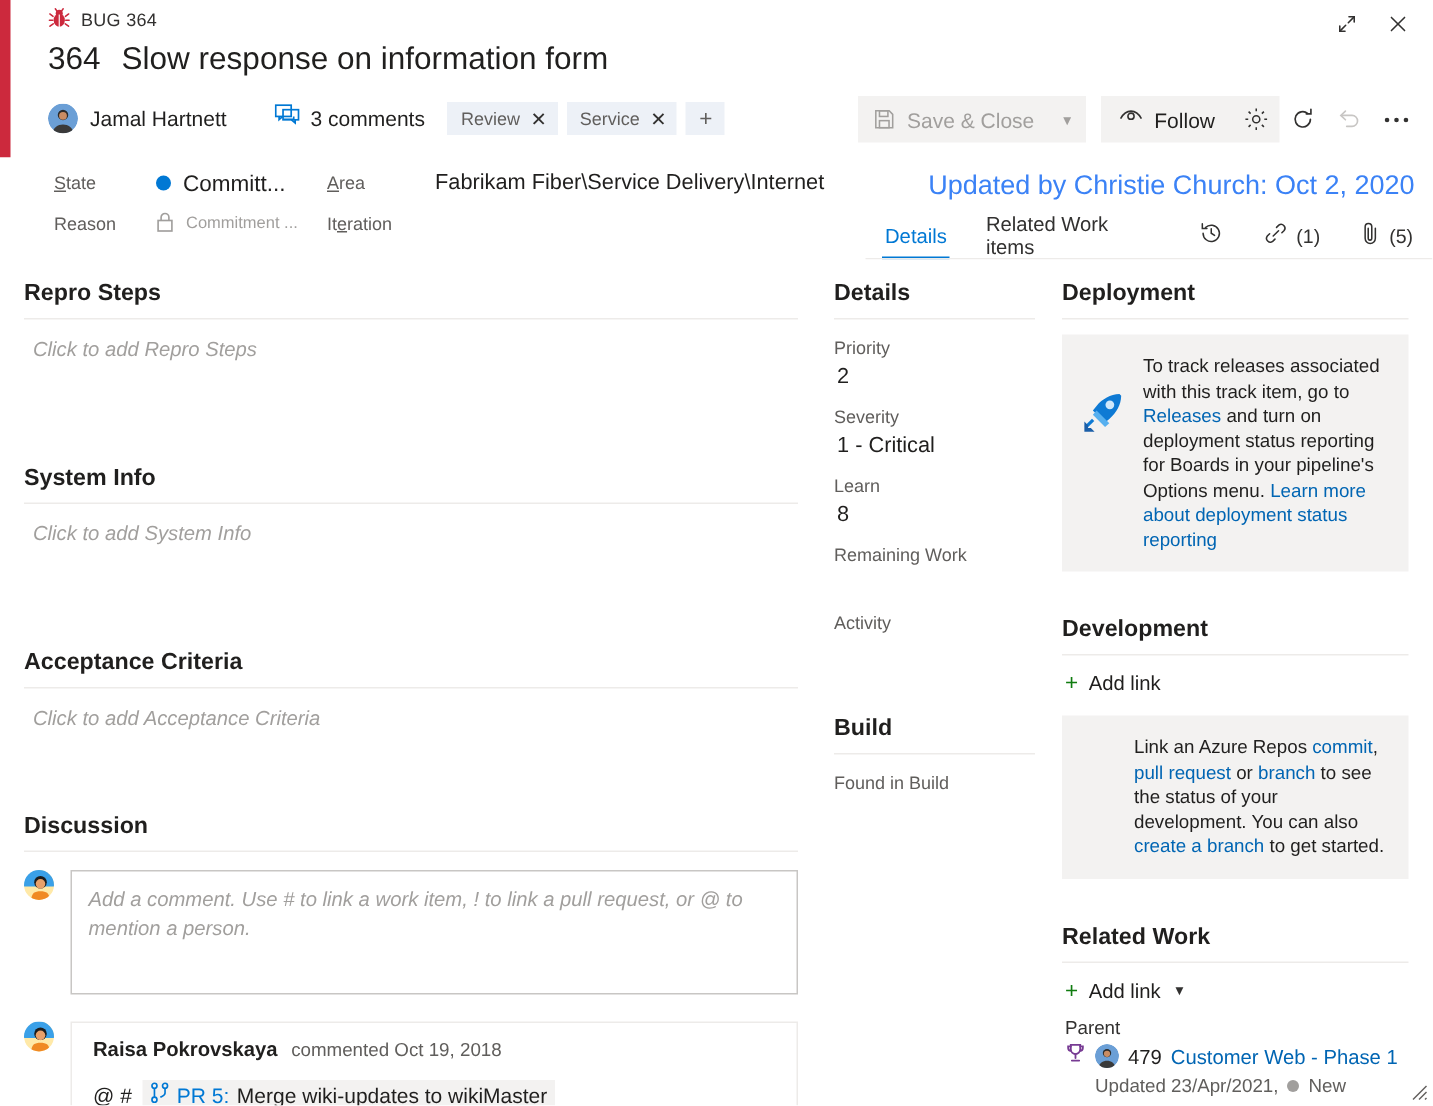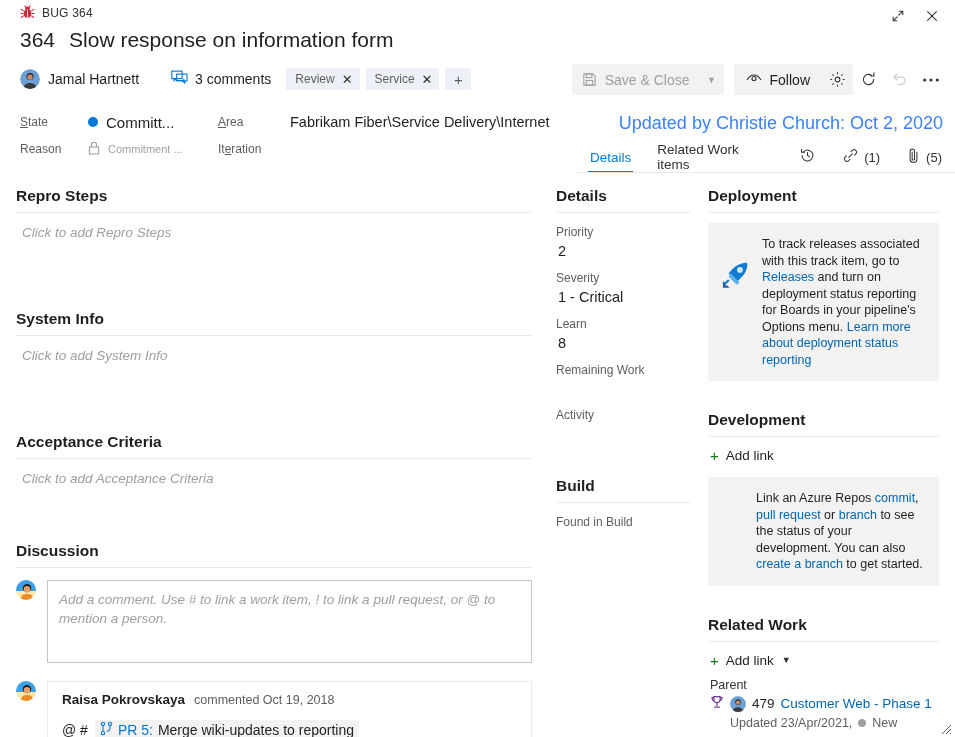--- a/index.html
+++ b/index.html
@@ -8,21 +8,21 @@
     width: 955px; height: 737px;
     overflow: hidden;
     background: #ffffff;
     font-family: "Liberation Sans", sans-serif;
     color: #201f1e;
   }
   .dialog { position: relative; width: 955px; height: 737px; background:#fff; }
 
   
   .type-bar { position:absolute; left:0; top:0; width:7px; height:105px; background:#cc293d; }
-  .header { position:absolute; left:0; top:0; right:0; height:105px; background:#fff; }
+  .header { position:absolute; left:12px; top:0; right:0; height:105px; background:#fff; }
   .wi-type-row { position:absolute; left:20px; top:5px; display:flex; align-items:center; gap:7px; }
   .bug-icon { width:15px; height:15px; display:inline-block; }
   .wi-type-text { font-size:12px; color:#323130; letter-spacing:.2px; }
 
   .win-buttons { position:absolute; right:8px; top:2px; display:flex; align-items:center; gap:4px; }
   .win-btn { width:30px; height:28px; display:flex; align-items:center; justify-content:center;
              cursor:pointer; color:#323130; }
 
   .title-row { position:absolute; left:20px; top:28px; display:flex; align-items:baseline; gap:14px; }
   .wi-id { font-size:21px; color:#201f1e; }
@@ -50,21 +50,21 @@
   .tb-follow { display:flex; align-items:center; height:31px; background:#f3f2f1; color:#201f1e;
                padding:0 12px; gap:8px; cursor:pointer; margin-left:10px; }
   .tb-follow .lbl { font-size:14px; }
   .tb-icon { width:31px; height:31px; display:flex; align-items:center; justify-content:center;
              cursor:pointer; color:#323130; }
   .tb-icon.disabled { color:#c8c6c4; cursor:default; }
   .tb-icon.boxed { background:#f3f2f1; }
 
   
   .field-strip { position:absolute; left:0; top:105px; width:570px; height:68px; background:#fff; }
-  .fs-row { position:absolute; left:20px; height:34px; display:flex; align-items:center; }
+  .fs-row { position:absolute; left:36px; height:34px; display:flex; align-items:center; }
   .fs-row.r1 { top:0; } .fs-row.r2 { top:27px; }
   .fs-label { font-size:12px; color:#605e5c; width:68px; }
   .fs-label u { text-decoration:underline; }
   .fs-value { font-size:15px; color:#201f1e; display:flex; align-items:center; gap:8px; }
   .fs-value.readonly { color:#a19f9d; font-size:11px; }
   .state-dot { width:10px; height:10px; border-radius:50%; background:#0078d4; display:inline-block; }
   .fs-col2 { position:absolute; left:218px; }
   .fs-col2 .fs-label { width:72px; }
   .fs-col2 .fs-value { font-size:14.5px; }
 
@@ -405,21 +405,21 @@
                 <span>
                   <svg width="13" height="15" viewBox="0 0 14 16" fill="none" stroke="#0078d4" stroke-width="1.2">
                     <circle cx="3.2" cy="3" r="1.8"></circle>
                       <circle cx="3.2" cy="13" r="1.8"></circle>
                       <circle cx="10.8" cy="3" r="1.8"></circle>
                     <path d="M3.2 4.8v6.4"></path>
                       <path d="M10.8 4.8v3.4c0 2-2.2 2.2-3.4 3"></path>
                   </svg>
                 </span>
                 <span class="pr-id">PR 5:</span>
-                <span class="pr-title">Merge wiki-updates to reporting</span>
+                <span class="pr-title">Merge wiki-updates to wikiMaster</span>
               </span>
             </div>
           </div>
         </div>
       </div>
     </div>
 
     <div class="col-mid">
       <div class="section-title">Details</div>
       <div class="section-rule"></div>

